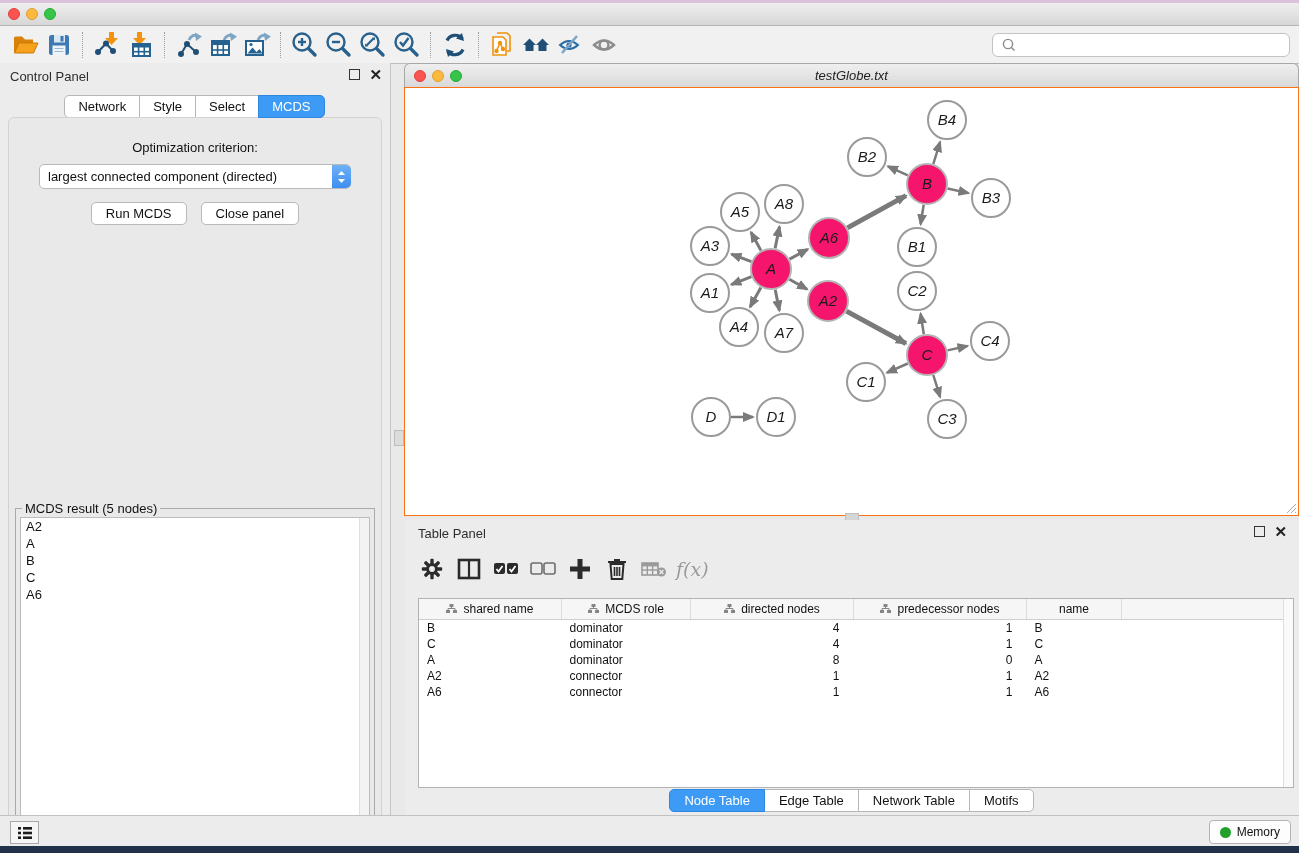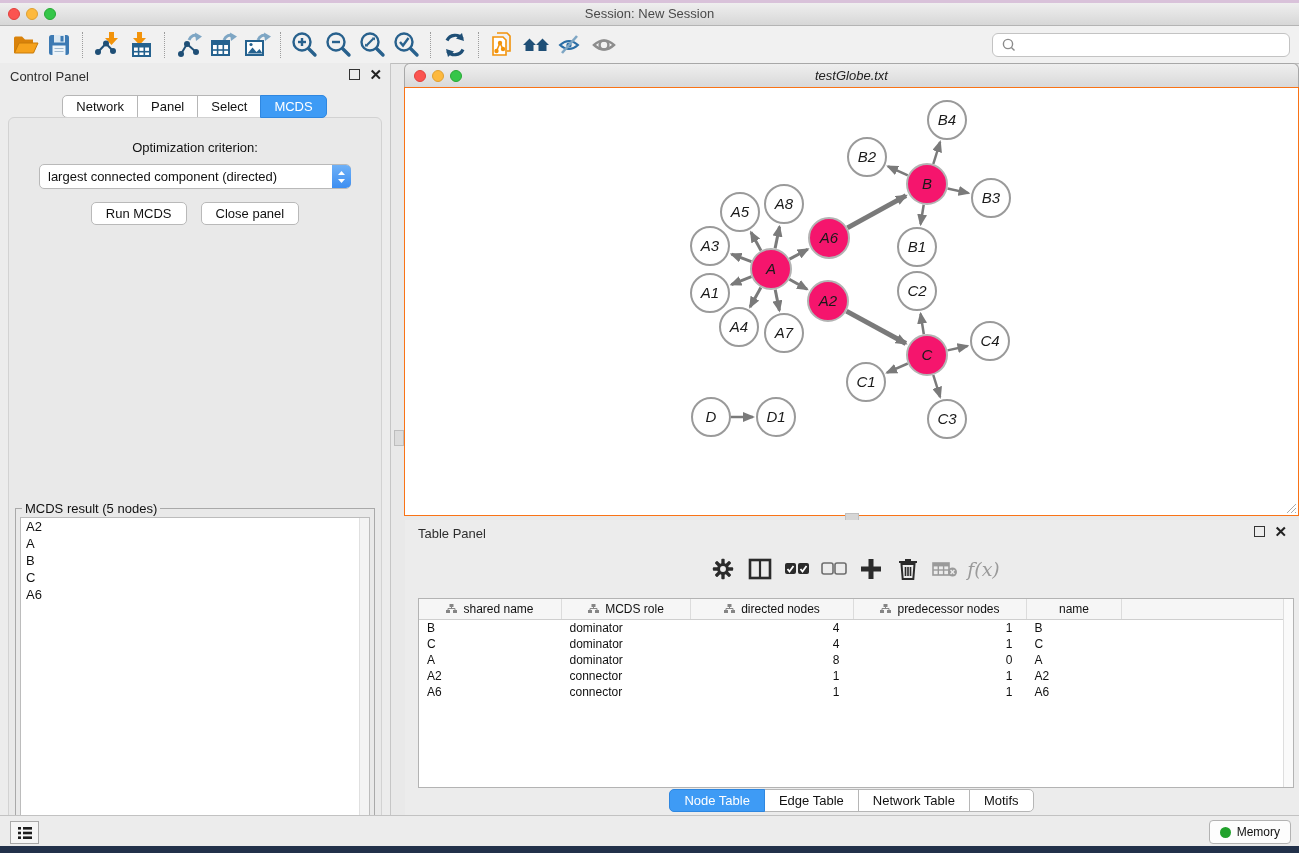--- a/index.html
+++ b/index.html
@@ -67,21 +67,21 @@
   .net-title .title{position:absolute;left:0;right:0;top:4px;text-align:center;font-size:13px;color:#222;}
   .net-canvas{position:absolute;left:0;top:24px;width:893px;height:427px;background:#fff;
     border:1px solid #f97316;}
   .resize-grip{position:absolute;right:1px;bottom:1px;width:14px;height:14px;}
   .vgrip{position:absolute;left:394px;top:430px;width:8px;height:14px;background:#dcdcdc;
     border:1px solid #bdbdbd;}
   .hgrip{position:absolute;left:845px;top:513px;width:12px;height:6px;background:#d6d6d6;
     border:1px solid #c0c0c0;}
   
   .table-panel{position:absolute;left:405px;top:520px;width:894px;height:295px;background:#ececec;}
-  .tp-toolbar{position:absolute;left:8px;top:28px;right:8px;height:42px;display:flex;align-items:center;justify-content:center;}
+  .tp-toolbar{position:absolute;left:8px;top:28px;right:8px;height:42px;display:flex;align-items:center;}
   .tp-btn{width:37px;height:34px;display:flex;align-items:center;justify-content:center;}
   .fx-label{font-size:19px;color:#9a9a9a;font-family:"DejaVu Serif",serif;font-style:italic;margin-left:4px;}
   .data-table{position:absolute;left:13px;top:78px;width:874px;height:188px;background:#fff;
     border:1px solid #b3b3b3;overflow:hidden;}
   .dt-scroll{position:absolute;right:0;top:0;width:9px;height:100%;background:#fafafa;border-left:1px solid #dedede;}
   table{border-collapse:collapse;table-layout:fixed;width:866px;}
   th{background:#f6f6f6;border-bottom:1px solid #cfcfcf;border-right:1px solid #dcdcdc;
     font-size:12px;font-weight:normal;color:#111;height:20px;padding:0 4px;}
   th .th-inner{display:flex;align-items:center;justify-content:center;gap:6px;}
   td{font-size:12px;color:#111;height:16px;padding:0 8px;white-space:nowrap;}
@@ -102,21 +102,20 @@
 
 <div id="app">
   <div class="desktop-top"></div>
 
   <div class="titlebar">
     <div class="lights">
       <span class="light red"></span>
       <span class="light yellow"></span>
       <span class="light green"></span>
     </div>
-    <div class="title">Session: New Session</div>
   </div>
 
   <div class="toolbar">
     <div style="width:8px"></div>
     <div class="tb-btn">
       <svg width="28" height="26" viewBox="0 0 28 26">
         <path d="M3 21 V6 a1.5 1.5 0 0 1 1.5-1.5 H11 l3 3 h8 v3.5" fill="#d9820a"></path>
         <path d="M3.5 21 L8 11 h19 l-4.5 10 z" fill="#f6a21c" stroke="#c87b08" stroke-width="1"></path>
       </svg>
     </div>
@@ -269,21 +268,21 @@
   <div class="control-panel">
     <div class="panel-head">
       <span class="panel-title">Control Panel</span>
       <span class="panel-ctrls">
         <span class="float-box"></span>
         <span class="close-x">✕</span>
       </span>
     </div>
     <div class="seg-tabs">
         <span class="seg-tab">Network</span>
-        <span class="seg-tab">Panel</span>
+        <span class="seg-tab">Style</span>
         <span class="seg-tab">Select</span>
         <span class="seg-tab active">MCDS</span>
       </div>
     <div class="cp-body">
       <div class="opt-label">Optimization criterion:</div>
       <div class="select-box">
         <span class="sel-text">largest connected component (directed)</span>
         <span class="sel-spinner">
           <svg width="11" height="14" viewBox="0 0 11 14">
             <path d="M5.5 1 L9 5 H2 z" fill="#fff"></path>

